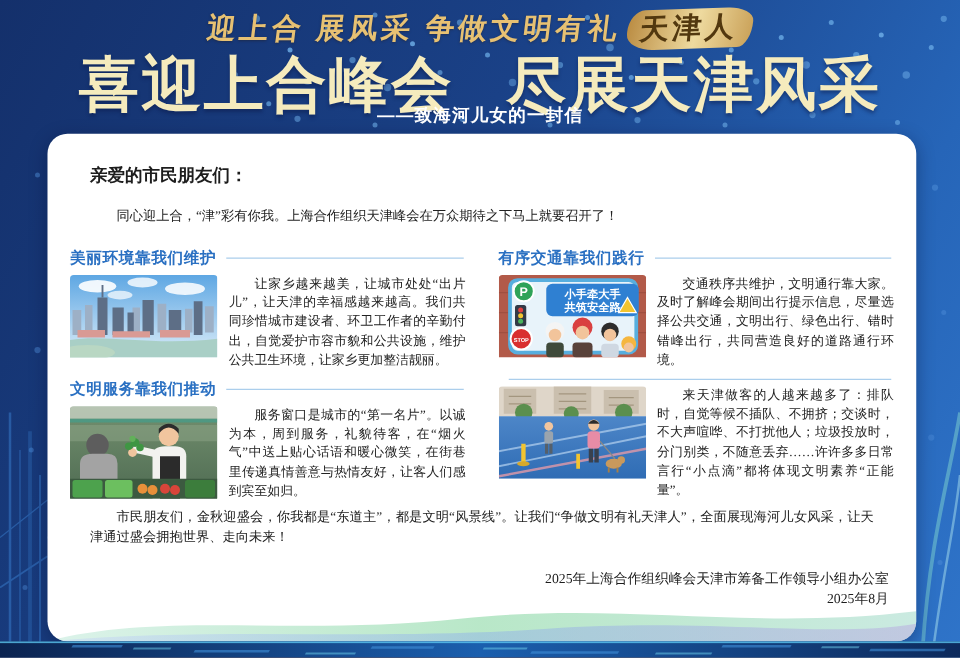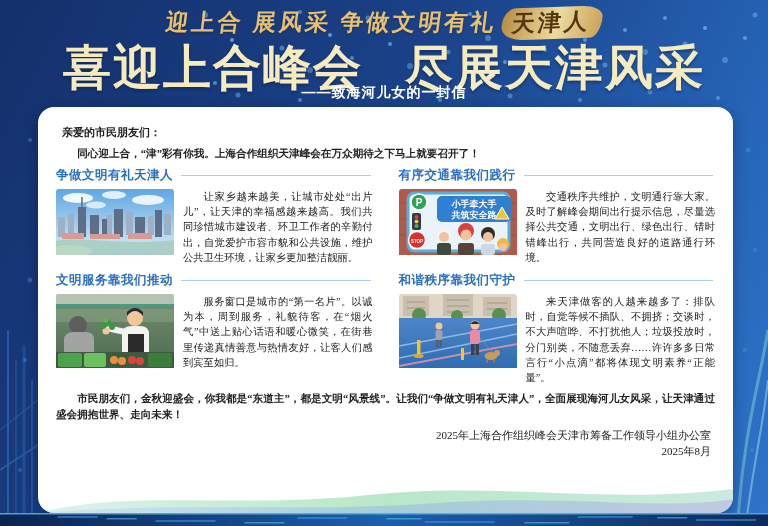--- a/index.html
+++ b/index.html
@@ -21,22 +21,22 @@
     font-weight:900;font-size:48px;letter-spacing:2px;color:#f5ebbd;
     text-shadow:0 2px 3px rgba(10,25,70,.45);}
   .title-gap{display:inline-block;width:42px;}
   .subtitle{position:absolute;top:84px;width:100%;font-family:"Liberation Sans","DejaVu Sans",sans-serif;
     font-weight:700;font-size:14px;letter-spacing:1px;color:#ffffff;}
 
   
   .card{position:absolute;left:38px;top:107px;width:695px;height:406px;background:#ffffff;
     border-radius:16px;box-sizing:border-box;padding:11px 18px 0 18px;overflow:hidden;
     box-shadow:0 4px 14px rgba(5,15,50,.35);}
-  .salutation{margin:6px;font-size:11px;font-weight:700;color:#1d1d1d;line-height:16px;}
-  .para{margin:0;font-size:10.6px;color:#222;line-height:15.9px;text-indent:2em;text-align:justify;font-weight:bold;}
+  .salutation{margin:16px;font-size:14px;font-weight:700;color:#1d1d1d;line-height:16px;}
+  .para{margin:16px;font-size:10.6px;color:#222;line-height:15.9px;text-indent:2em;text-align:justify;}
 
   .sections{margin-top:5px;display:grid;grid-template-columns:1fr 1fr;column-gap:26px;row-gap:7px;}
   .sec-head{display:flex;align-items:center;}
   .sec-title{font-family:"Liberation Sans","DejaVu Sans",sans-serif;font-weight:700;font-size:12.5px;
     color:#2a70c2;letter-spacing:.5px;white-space:nowrap;}
   .sec-line{flex:1;height:1px;background:#abceec;margin-left:8px;margin-right:2px;}
   .sec-body{display:flex;margin-top:5px;}
   .photo{flex:none;border-radius:3px;overflow:hidden;margin-right:9px;line-height:0;}
   .sec-text{margin:0;font-size:10.3px;color:#222;line-height:15.2px;text-indent:2em;text-align:justify;}
 
@@ -139,21 +139,21 @@
   </div>
 
   <div class="card">
     <p class="salutation">亲爱的市民朋友们：</p>
     <p class="para">同心迎上合，“津”彩有你我。上海合作组织天津峰会在万众期待之下马上就要召开了！</p>
 
     <div class="sections">
 
       <div class="section">
         <div class="sec-head">
-          <span class="sec-title">争做文明有礼天津人</span>
+          <span class="sec-title">美丽环境靠我们维护</span>
           <span class="sec-line"></span>
         </div>
         <div class="sec-body">
           <div class="photo">
             <svg width="118" height="66" viewBox="0 0 118 66">
               <defs>
                   <linearGradient id="p1sky" x1="0" y1="0" x2="0" y2="1">
                 <stop offset="0" stop-color="#5ea7e3"></stop>
                     <stop offset="1" stop-color="#dcedf9"></stop>
                   </linearGradient>
@@ -282,21 +282,20 @@
                 <rect x="92" y="59" width="24" height="14" rx="2" fill="#3c7d3c"></rect>
               </g>
             </svg>
           </div>
           <p class="sec-text">服务窗口是城市的“第一名片”。以诚为本，周到服务，礼貌待客，在“烟火气”中送上贴心话语和暖心微笑，在街巷里传递真情善意与热情友好，让客人们感到宾至如归。</p>
         </div>
       </div>
 
       <div class="section">
         <div class="sec-head">
-          <span class="sec-title">和谐秩序靠我们守护</span>
           <span class="sec-line"></span>
         </div>
         <div class="sec-body">
           <div class="photo">
             <svg width="118" height="74" viewBox="0 0 118 74">
               <defs>
                   <linearGradient id="p4gd" x1="0" y1="0" x2="0" y2="1">
                 <stop offset="0" stop-color="#4d86c8"></stop>
                     <stop offset="1" stop-color="#2f6cb4"></stop>
                   </linearGradient>

